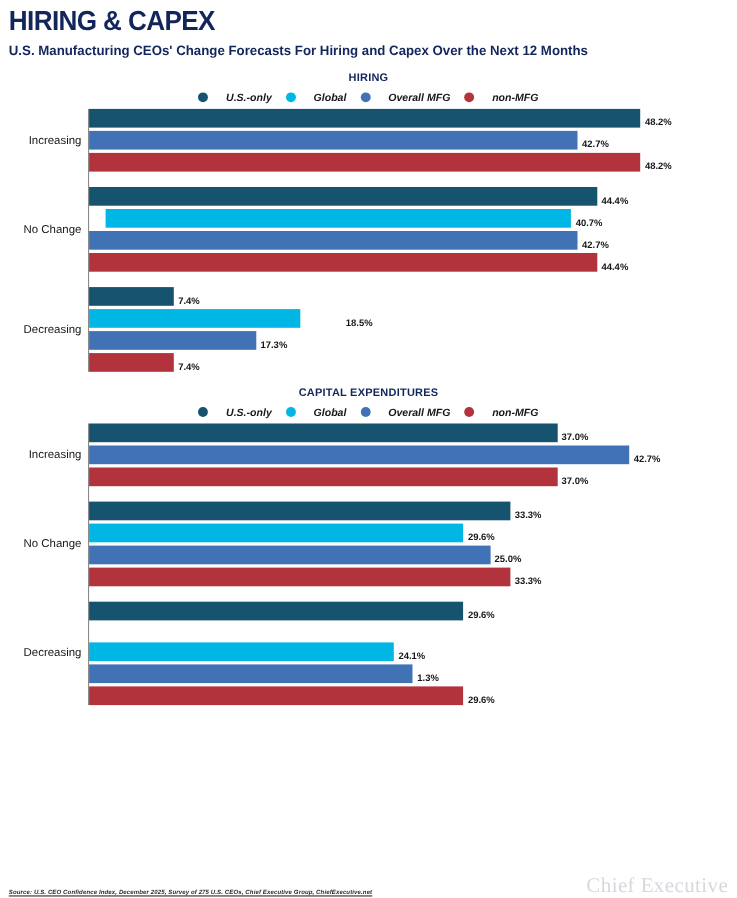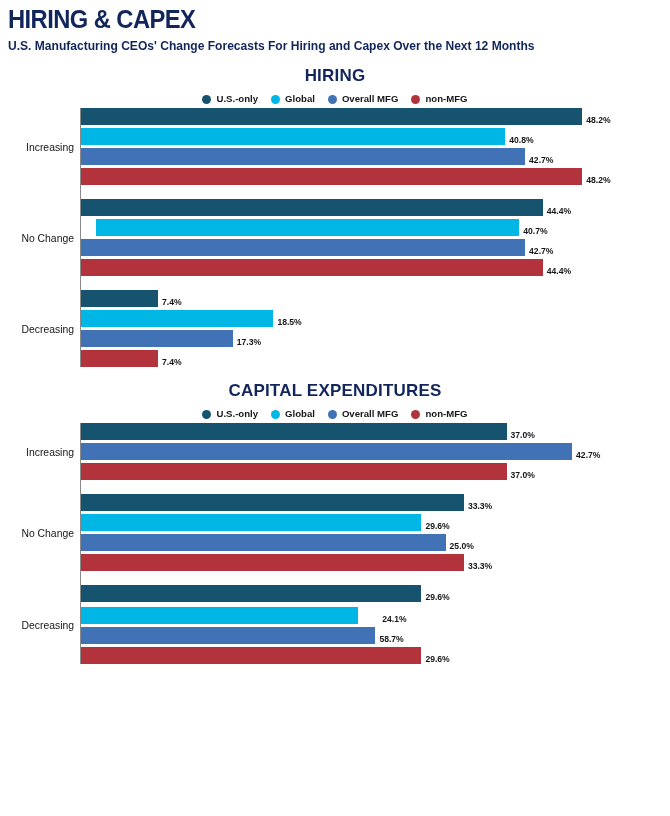--- a/index.html
+++ b/index.html
@@ -40,38 +40,39 @@
     color: #12265c;
     line-height: 1;
     margin: 8px 0 0 0;
     transform: scaleX(0.98);
     transform-origin: left center;
   }
 
   
   .section-title {
     text-align: center;
-    font-size: 17px;
+    font-size: 10px;
     font-weight: bold;
     color: #12265c;
     letter-spacing: 0.2px;
     margin-top: 14px;
   }
   .legend {
     display: flex;
     justify-content: center;
     align-items: center;
     gap: 13px;
     margin-top: 7px;
     margin-bottom: 4px;
   }
   .legend-item {
     display: flex;
-    align-items: flex-end;
-    gap: 5px;
+    align-items: flex-start;
+    gap: 16px;
+    font-style: italic;
   }
   .legend-dot {
     width: 9px;
     height: 9px;
     border-radius: 50%;
     display: block;
   }
   .legend-label {
     font-size: 9.6px;
     font-weight: bold;
@@ -175,24 +176,20 @@
           </div>
         </div>
         <div class="chart" style="border-left-color: rgb(138, 138, 138);">
           <div class="group">
             <div class="group-label">Increasing</div>
             <div class="bar-row">
               <span class="bar" style="background: rgb(21, 83, 110); width: 501.3px;"></span>
               <span class="bar-value">48.2%</span>
             </div>
             <div class="bar-row" style="margin-top: 3px;">
-              <span class="bar" style="background: rgb(0, 182, 228); width: 424.3px;"></span>
-              <span class="bar-value">40.8%</span>
-            </div>
-            <div class="bar-row" style="margin-top: 3px;">
               <span class="bar" style="background: rgb(66, 114, 182); width: 444.1px;"></span>
               <span class="bar-value">42.7%</span>
             </div>
             <div class="bar-row" style="margin-top: 3px;">
               <span class="bar" style="background: rgb(178, 51, 59); width: 501.3px;"></span>
               <span class="bar-value">48.2%</span>
             </div>
           </div>
           <div class="group-gap"></div>
           <div class="group">
@@ -214,21 +211,21 @@
               <span class="bar-value">44.4%</span>
             </div>
           </div>
           <div class="group-gap"></div>
           <div class="group">
             <div class="group-label">Decreasing</div>
             <div class="bar-row">
               <span class="bar" style="background: rgb(21, 83, 110); width: 77px;"></span>
               <span class="bar-value">7.4%</span>
             </div>
-            <div class="bar-row" style="margin-top: 3px;">
+            <div class="bar-row" style="margin-top: 3px; gap: 37px;">
               <span class="bar" style="background: rgb(0, 182, 228); width: 192.4px;"></span>
               <span class="bar-value">18.5%</span>
             </div>
             <div class="bar-row" style="margin-top: 3px;">
               <span class="bar" style="background: rgb(66, 114, 182); width: 151.8px;"></span>
               <span class="bar-value">17.3%</span>
             </div>
             <div class="bar-row" style="margin-top: 3px;">
               <span class="bar" style="background: rgb(178, 51, 59); width: 77px;"></span>
               <span class="bar-value">7.4%</span>
@@ -292,31 +289,35 @@
               <span class="bar-value">33.3%</span>
             </div>
           </div>
           <div class="group-gap"></div>
           <div class="group">
             <div class="group-label">Decreasing</div>
             <div class="bar-row">
               <span class="bar" style="background: rgb(21, 83, 110); width: 340.4px;"></span>
               <span class="bar-value">29.6%</span>
             </div>
-            <div class="bar-row" style="margin-top: 5px; gap: 20px;">
+            <div class="bar-row" style="margin-top: 20px;">
               <span class="bar" style="background: rgb(0, 182, 228); width: 277.2px;"></span>
               <span class="bar-value">24.1%</span>
             </div>
             <div class="bar-row" style="margin-top: 3px;">
               <span class="bar" style="background: rgb(66, 114, 182); width: 294.4px;"></span>
-              <span class="bar-value">58.7%</span>
+              <span class="bar-value">1.3%</span>
             </div>
             <div class="bar-row" style="margin-top: 3px;">
               <span class="bar" style="background: rgb(178, 51, 59); width: 340.4px;"></span>
               <span class="bar-value">29.6%</span>
             </div>
           </div>
         </div>
       </div>
     </div>
 
+  <div class="footer">
+    <div class="source">Source: U.S. CEO Confidence Index, December 2025, Survey of 275  U.S. CEOs, Chief Executive Group, ChiefExecutive.net</div>
+    <div class="brand">Chief Executive</div>
+  </div>
 
 </div>
 
 </body></html>

